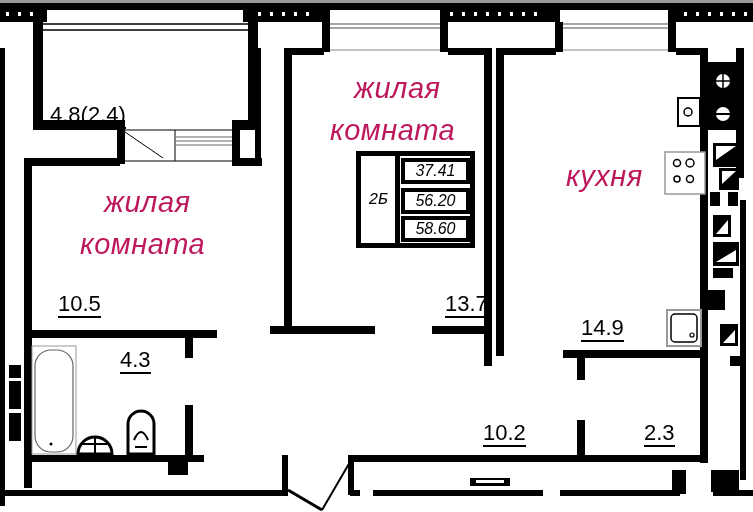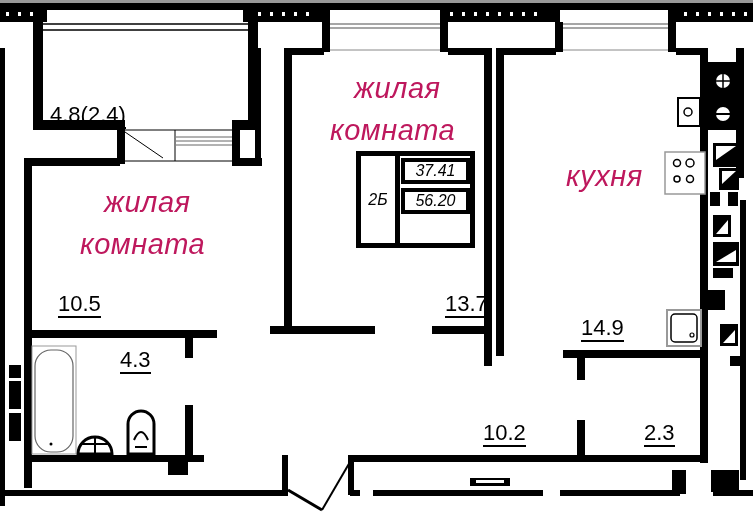--- a/index.html
+++ b/index.html
@@ -1,21 +1,21 @@
 <!DOCTYPE html>
 <html><head>
   <meta charset="utf-8">
   <style>
     html, body { margin:0; padding:0; background:#ffffff; }
     body { width:753px; height:512px; position:relative; overflow:hidden; font-family:"Liberation Sans", sans-serif; }
     #plan { position:absolute; left:0; top:0; width:753px; height:512px; }
     .lbl { position:absolute; font-family:"Liberation Sans", sans-serif; color:#be185d; font-style:italic; font-size:29px; line-height:1; white-space:nowrap; letter-spacing:0.5px; }
     .area { position:absolute; font-family:"Liberation Sans", sans-serif; color:#000; font-size:22px; line-height:1; white-space:nowrap; border-bottom:2.5px solid #000; padding-bottom:1px; }
     .specbox { position:absolute; left:356px; top:151px; width:119px; height:97px; border:5px solid #000; box-sizing:border-box; background:#fff; }
-    .spec-left { position:absolute; left:0; top:0; width:39px; height:100%; border-right:5px solid #000; box-sizing:border-box; display:flex; align-items:center; justify-content:center; font-style:italic; font-size:16px; }
+    .spec-left { position:absolute; left:0; top:0; width:39px; height:100%; border-right:5px solid #000; box-sizing:border-box; display:flex; align-items:center; justify-content:center; font-style:italic; font-size:16px;font-family:Liberation Mono, monospace; }
     .spec-cell { position:absolute; left:40px; width:69px; height:26px; border:4px solid #000; box-sizing:border-box; font-style:italic; font-size:16px; display:flex; align-items:center; justify-content:center; }
   </style>
 </head>
 <body>
 
 <svg id="plan" viewBox="0 0 753 512" xmlns="http://www.w3.org/2000/svg">
 
   <g>
     <rect x="0" y="2" width="753" height="20" fill="#000"></rect>
     <rect x="0" y="0" width="753" height="3" fill="#999"></rect>
@@ -226,13 +226,14 @@
 <div class="area" style="left:581px; top:317px;">14.9</div>
 
 <div class="area" style="left:120px; top:349px;">4.3</div>
 <div class="area" style="left:483px; top:422px;">10.2</div>
 <div class="area" style="left:644px; top:422px;">2.3</div>
 
 <div class="specbox">
   <div class="spec-left">2Б</div>
   <div class="spec-cell" style="top:2px;">37.41</div>
   <div class="spec-cell" style="top:32px;">56.20</div>
+  <div class="spec-cell" style="top:60px;">58.60</div>
 </div>
 
 </body></html>

